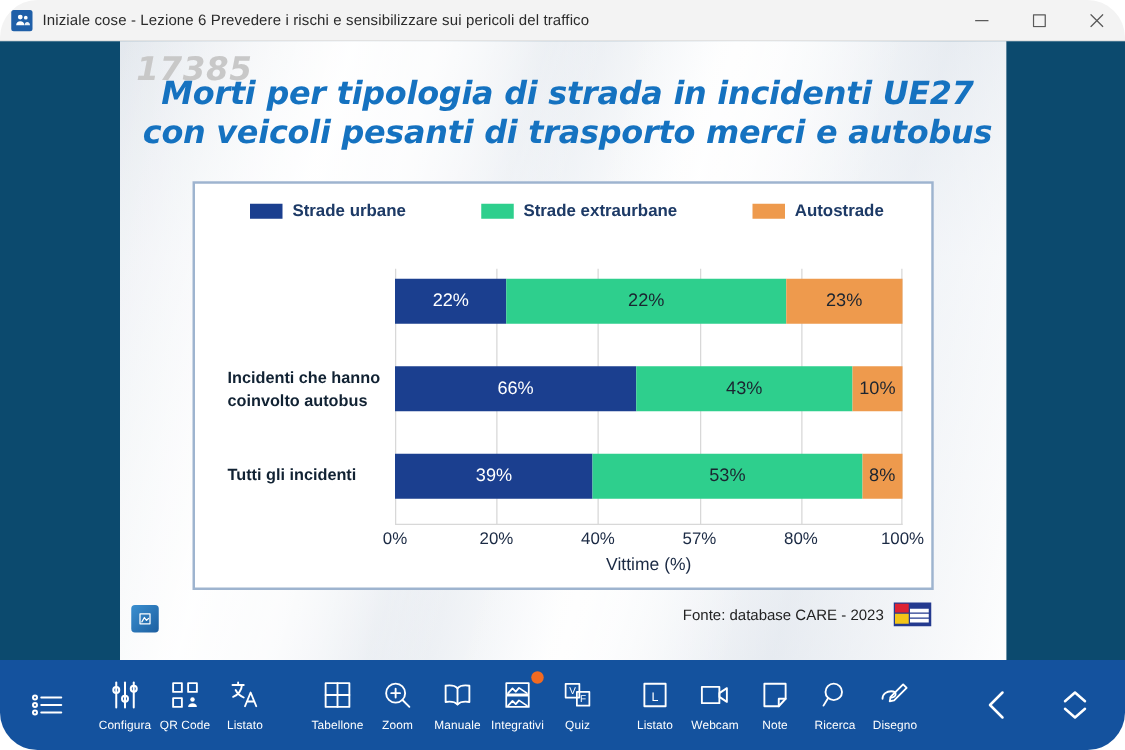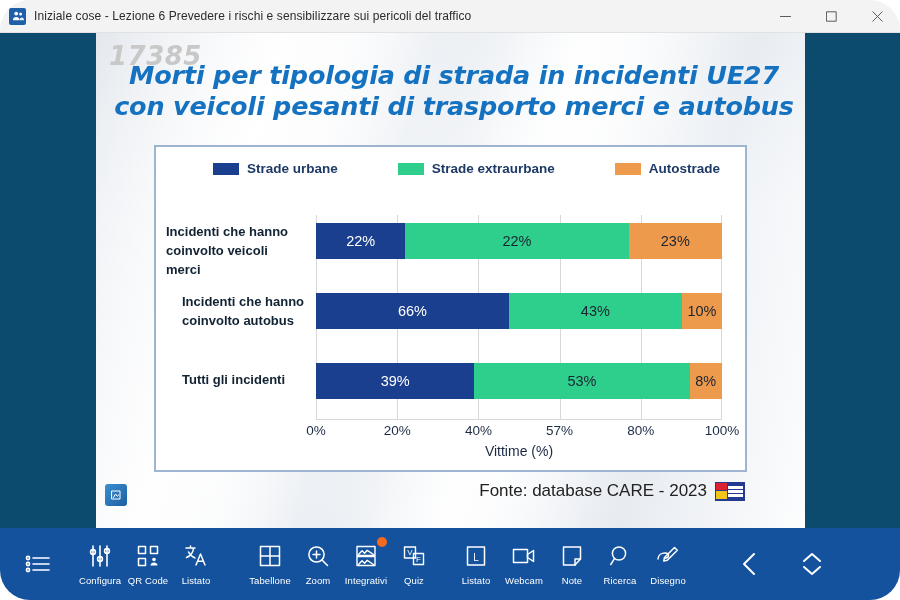--- a/index.html
+++ b/index.html
@@ -65,21 +65,21 @@
     font-family: "DejaVu Sans", sans-serif;
     letter-spacing: -0.2px;
   }
 
   
   .chart-frame {
     position: absolute; left: 58px; top: 112px; width: 593px; height: 327px;
     background: #ffffff; border: 2px solid #9eb4cf;
   }
   .chart-legend {
-    position: absolute; top: 14px; left: 16px; width: 100%;
+    position: absolute; top: 14px; left: 3px; width: 100%;
     display: flex; justify-content: center; gap: 60px;
     align-items: center;
   }
   .legend-item { display: flex; align-items: center; gap: 8px; }
   .legend-swatch { width: 26px; height: 12px; flex: none; }
   .legend-label {
     font-size: 13.5px; font-weight: bold; color: #1d3a66;
     white-space: nowrap;
   }
 
@@ -122,21 +122,21 @@
   .xaxis-title {
     position: absolute; left: 160px; top: 296px; width: 406px;
     text-align: center; font-size: 14px; color: #1b2a44;
   }
 
   
   .src-note {
     position: absolute; right: 60px; bottom: 27px;
     display: flex; align-items: center; gap: 8px;
   }
-  .src-text { font-size: 17px; color: #222; white-space: nowrap; padding-left: 24px; }
+  .src-text { font-size: 12px; color: #222; white-space: nowrap; padding-left: 24px; }
   .src-logo {
     width: 30px; height: 19px; background: #243a8f;
     display: grid; grid-template-columns: 11px 1fr; gap: 1px;
     padding: 1px; flex: none;
   }
   .src-logo .lcell { background: #d23; }
   .src-logo .lcell.y { background: #f3c518; }
   .src-logo .lbar { background: #fff; height: 3px; margin: 1px 1px 0 0; }
   .brand-logo {
     position: absolute; left: 9px; bottom: 22px;
@@ -232,21 +232,20 @@
             <span class="gridline" style="left:0%"></span>
             <span class="gridline" style="left:20%"></span>
             <span class="gridline" style="left:40%"></span>
             <span class="gridline" style="left:60%"></span>
             <span class="gridline" style="left:80%"></span>
             <span class="gridline" style="left:calc(100% - 1px)"></span>
             <span class="axis-baseline"></span>
           </div>
 
           <div class="bar-row" style="top:8px">
-            <span class="cat-label">Incidenti che hanno coinvolto veicoli merci</span>
             <span class="seg dark" style="width:22%;background:#1b3f8f">22%</span>
             <span class="seg light" style="width:55%;background:#2ecf8d">22%</span>
             <span class="seg light" style="width:23%;background:#ee9a4d">23%</span>
           </div>
 
           <div class="bar-row" style="top:78px">
             <span class="cat-label indent">Incidenti che hanno coinvolto autobus</span>
             <span class="seg dark" style="width:48%;background:#1b3f8f">66%</span>
             <span class="seg light" style="width:43%;background:#2ecf8d">43%</span>
             <span class="seg light" style="width:10%;background:#ee9a4d">10%</span>
@@ -369,20 +368,30 @@
         <svg width="24" height="24" viewBox="0 0 24 24" fill="none" stroke="#fff" stroke-width="1.5">
           <circle cx="10.5" cy="10.5" r="7.6"></circle>
             <line x1="16" y1="16" x2="21.5" y2="21.5"></line>
           <line x1="10.5" y1="7" x2="10.5" y2="14"></line>
             <line x1="7" y1="10.5" x2="14" y2="10.5"></line>
         </svg>
       </span>
       <span class="lbl">Zoom</span>
     </div>
 
+    <div class="tool">
+      <span class="ic">
+        <svg width="26" height="24" viewBox="0 0 26 24" fill="none" stroke="#fff" stroke-width="1.5">
+          <path d="M13 6.5C11 4.5 7.5 4 3.5 4.6v13C7.5 17 11 17.5 13 19.5"></path>
+          <path d="M13 6.5c2-2 5.5-2.5 9.5-1.9v13c-4-0.6-7.5-0.1-9.5 1.9"></path>
+          <line x1="13" y1="6.5" x2="13" y2="19.5"></line>
+        </svg>
+      </span>
+      <span class="lbl">Manuale</span>
+    </div>
 
     <div class="tool">
       <span class="badge"></span>
       <span class="ic">
         <svg width="24" height="24" viewBox="0 0 24 24" fill="none" stroke="#fff" stroke-width="1.4">
           <rect x="3" y="2.5" width="18" height="9"></rect>
           <path d="M4.5 10.5l3.5-3.8 2.6 2.6 2.6-3 6.3 4.2"></path>
           <rect x="3" y="12.5" width="18" height="9"></rect>
           <path d="M4.5 20.5l3.5-3.8 2.6 2.6 2.6-3 6.3 4.2"></path>
         </svg>

